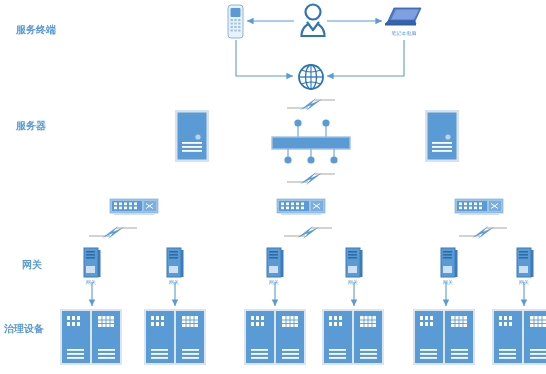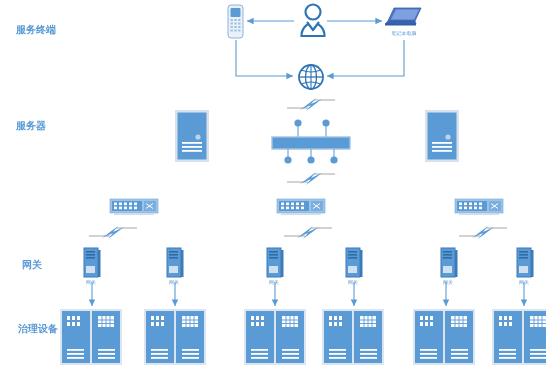--- a/index.html
+++ b/index.html
@@ -17,21 +17,21 @@
   svg{display:block;overflow:visible;}
 </style>
 </head>
 <body>
 
 <div id="stage">
 
   <div class="row-label" style="left:16px;top:24px;">服务终端</div>
   <div class="row-label" style="left:16px;top:120px;">服务器</div>
   <div class="row-label" style="left:22px;top:259px;">网关</div>
-  <div class="row-label" style="left:18px;top:323px;text-align:center;">治理设备</div>
+  <div class="row-label" style="left:4px;top:323px;text-align:center;">治理设备</div>
 
   <svg class="node" style="left:0;top:0;" width="546" height="374">
     <defs>
       <marker id="ar" markerWidth="7" markerHeight="7" refX="6" refY="3" orient="auto">
         <path d="M0,0 L6,3 L0,6 z" fill="#5b9bd5"></path>
       </marker>
     </defs>
     <g stroke="#5b9bd5" stroke-width="1.1" fill="none">
 
       <line x1="294" y1="21" x2="247" y2="21" marker-end="url(#ar)"></line>

